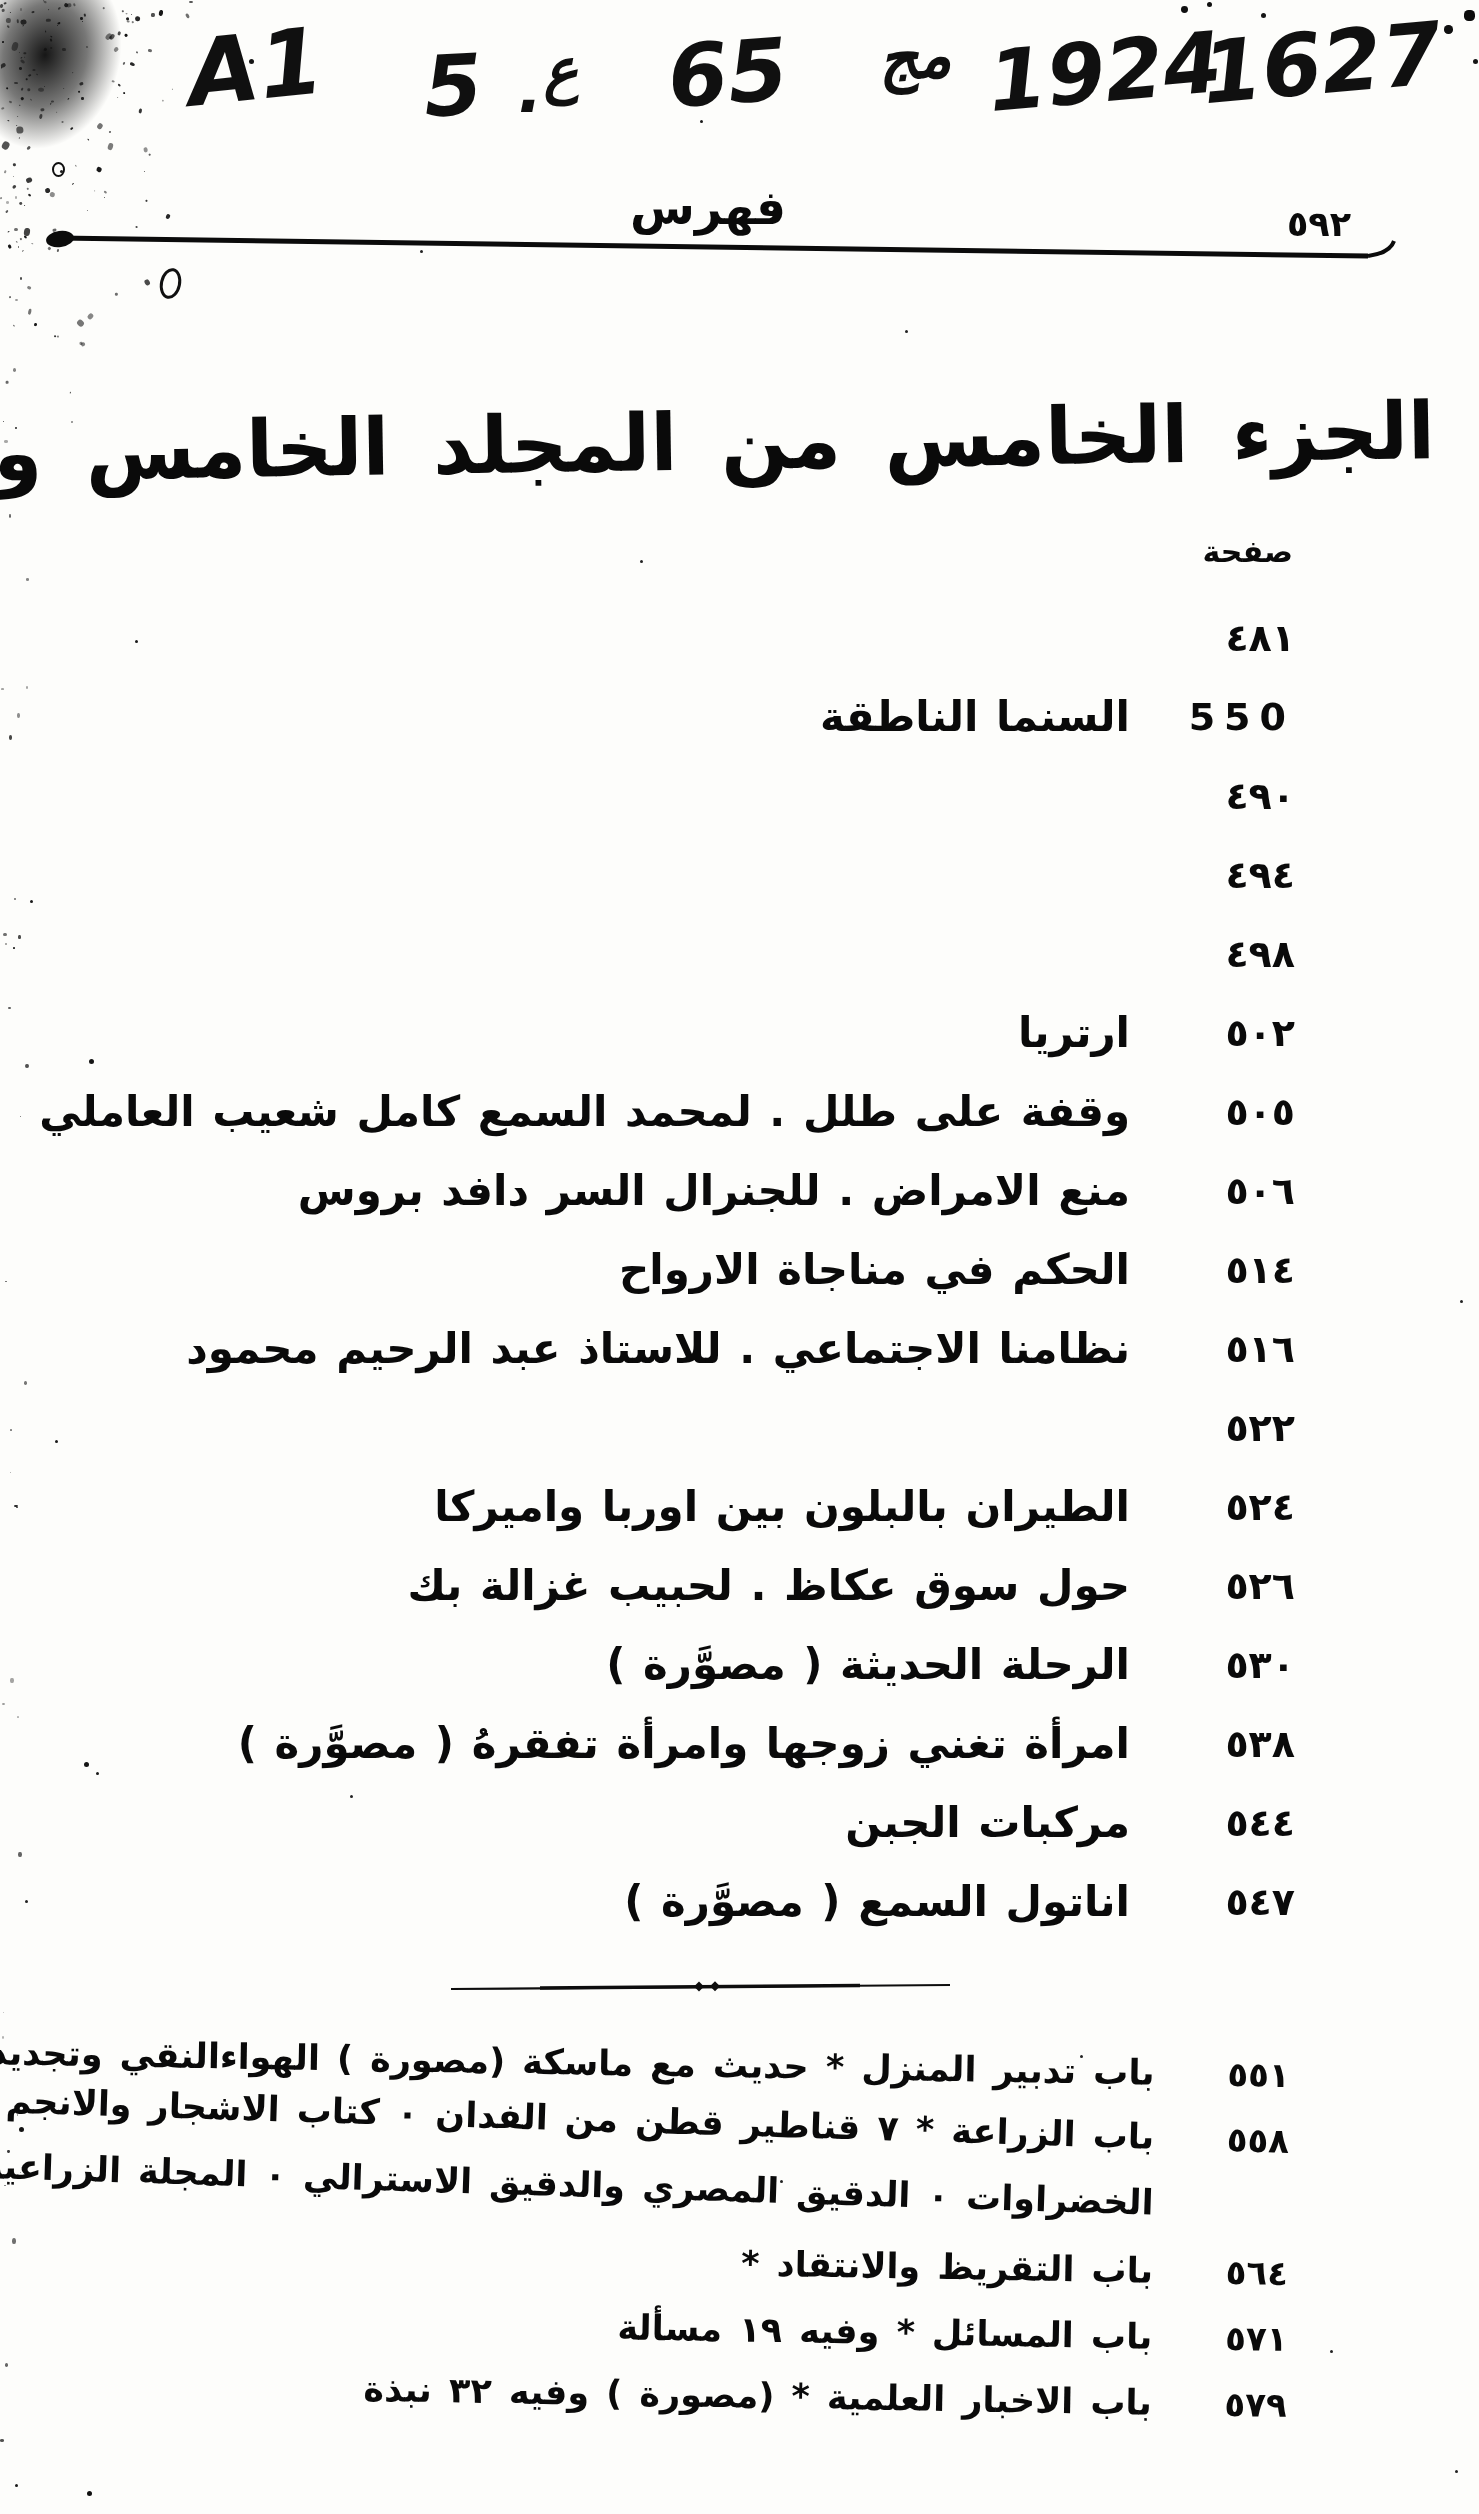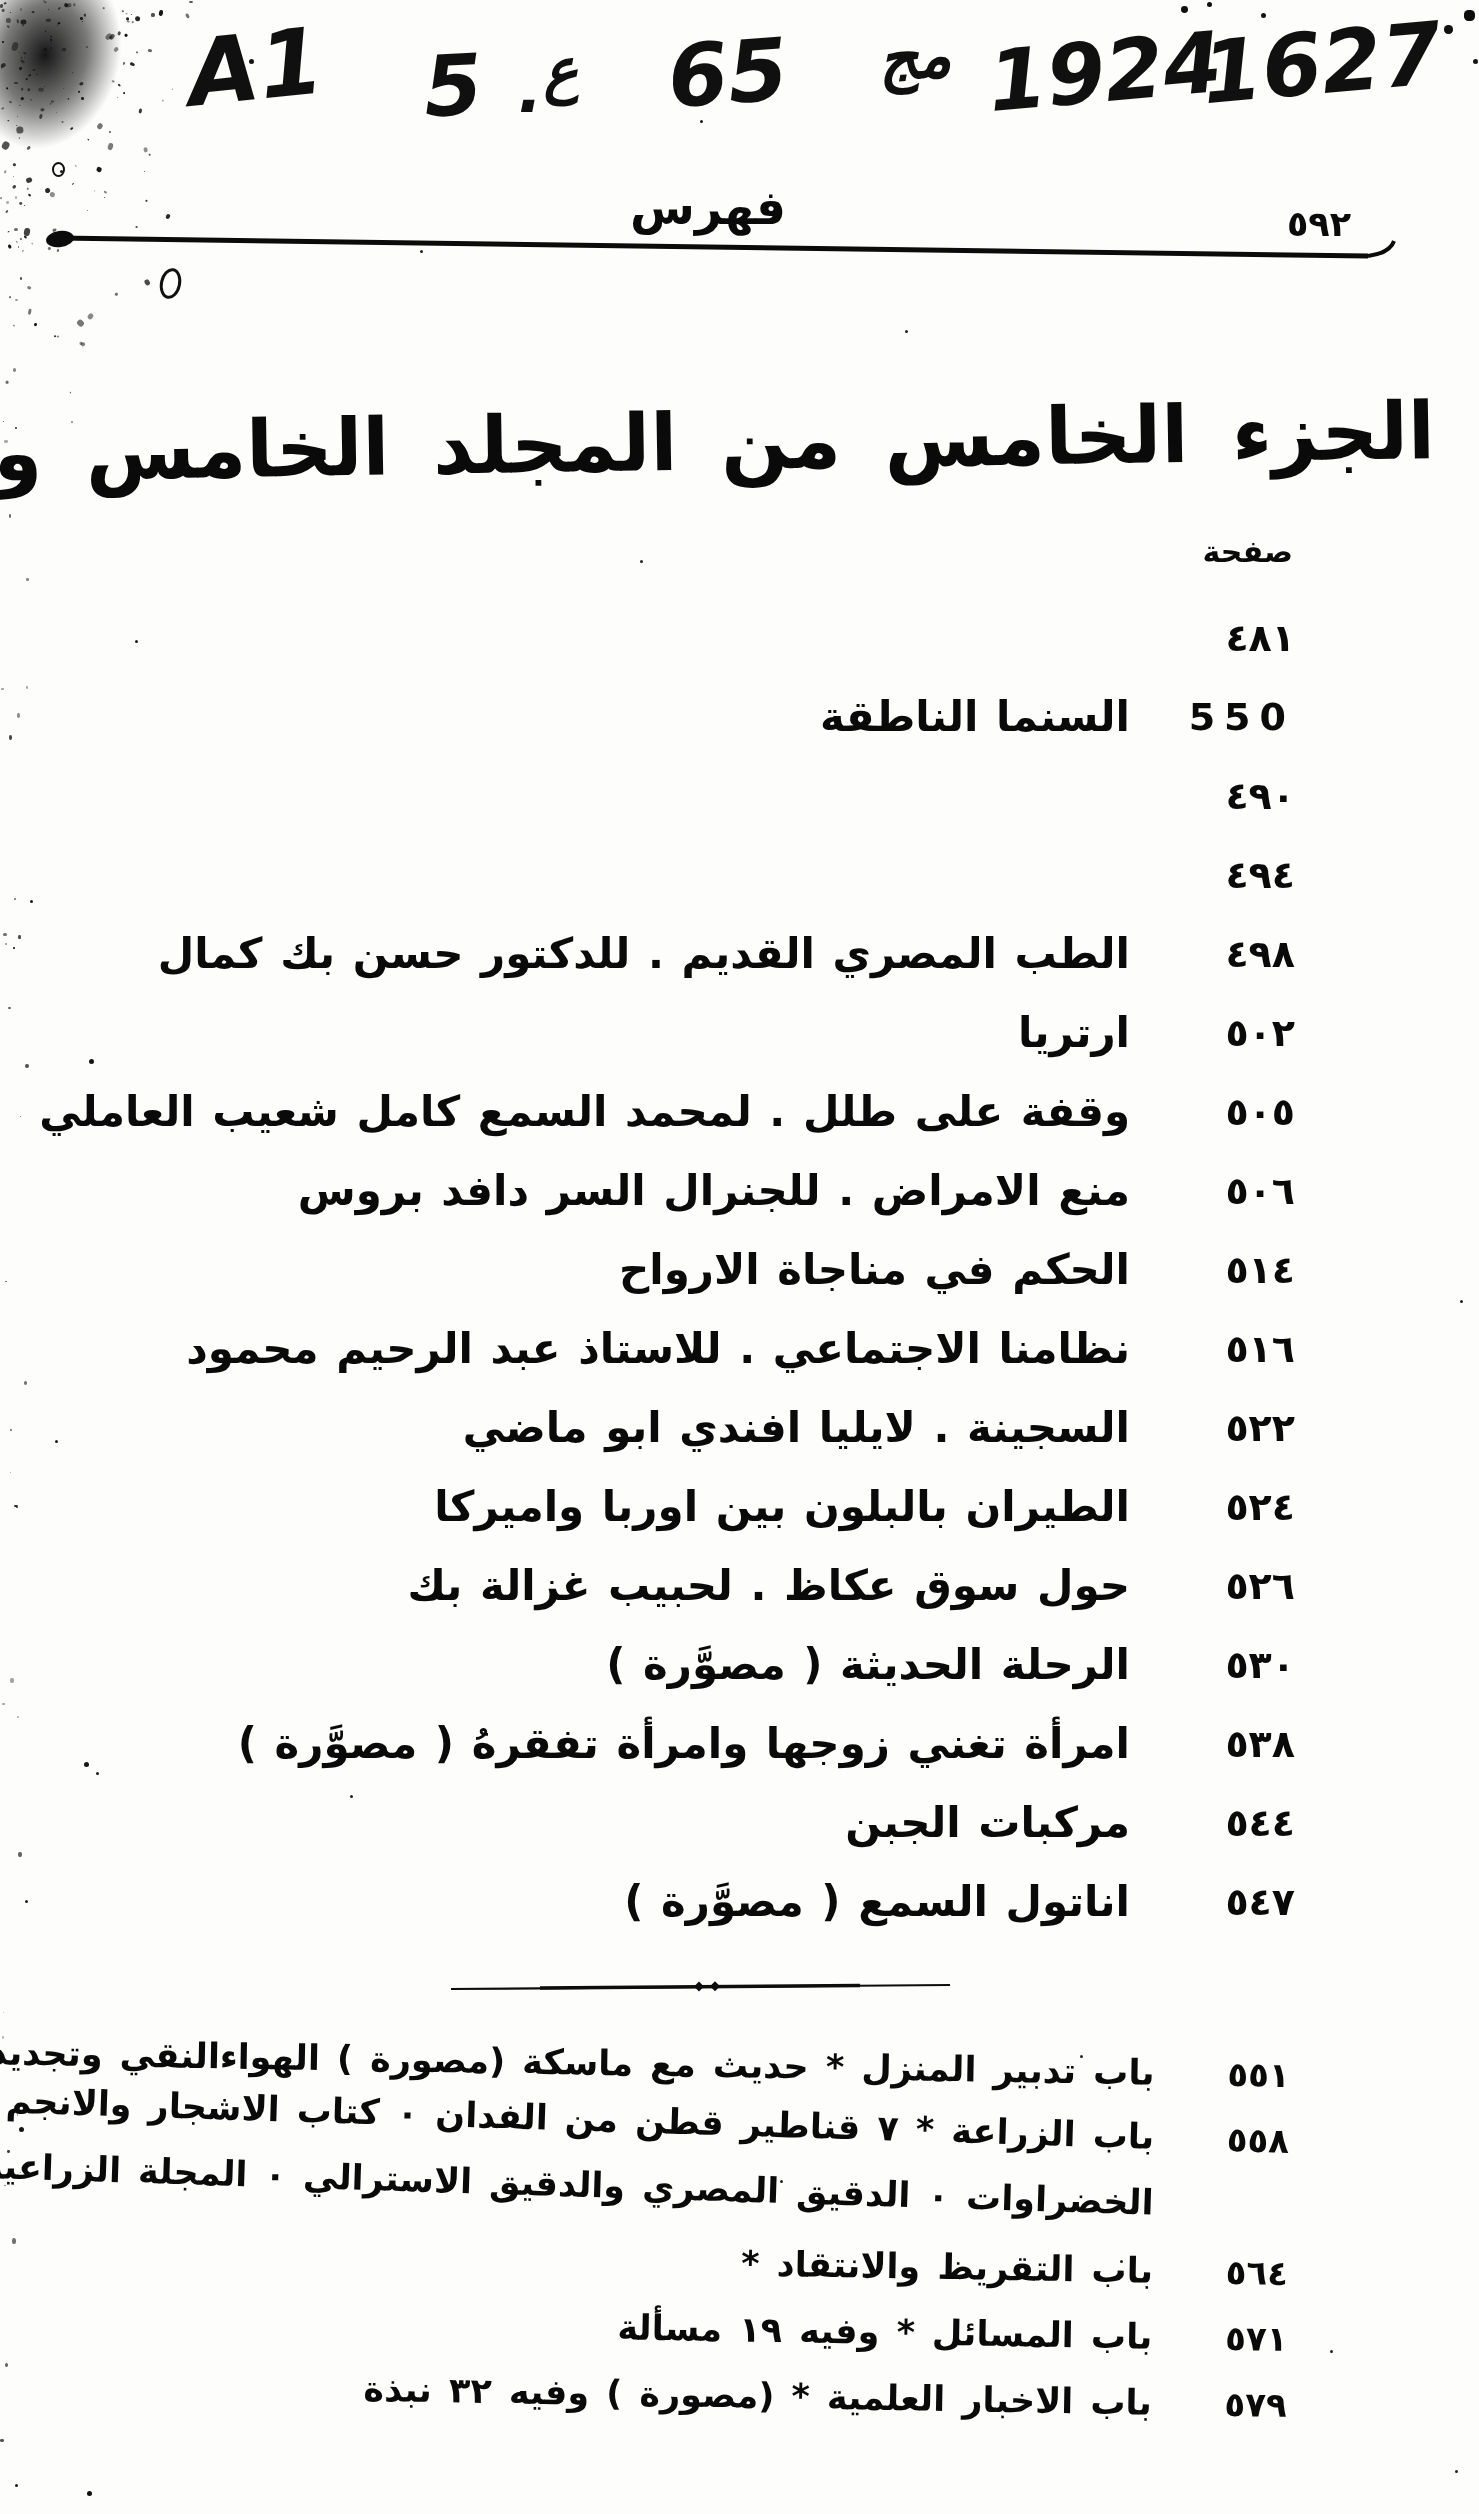--- a/index.html
+++ b/index.html
@@ -354,21 +354,20 @@
         <span class="ptitle">السنما الناطقة</span>
       </div>
       <div class="toc-row">
         <span class="pnum">٤٩٠</span>
       </div>
       <div class="toc-row">
         <span class="pnum">٤٩٤</span>
       </div>
       <div class="toc-row">
         <span class="pnum">٤٩٨</span>
-        <span class="ptitle">الطب المصري القديم . للدكتور حسن بك كمال</span>
       </div>
       <div class="toc-row">
         <span class="pnum">٥٠٢</span>
         <span class="ptitle">ارتريا</span>
       </div>
       <div class="toc-row">
         <span class="pnum">٥٠٥</span>
         <span class="ptitle">وقفة على طلل . لمحمد السمع كامل شعيب العاملي</span>
       </div>
       <div class="toc-row">
@@ -378,21 +377,20 @@
       <div class="toc-row">
         <span class="pnum">٥١٤</span>
         <span class="ptitle">الحكم في مناجاة الارواح</span>
       </div>
       <div class="toc-row">
         <span class="pnum">٥١٦</span>
         <span class="ptitle">نظامنا الاجتماعي . للاستاذ عبد الرحيم محمود</span>
       </div>
       <div class="toc-row">
         <span class="pnum">٥٢٢</span>
-        <span class="ptitle">السجينة . لايليا افندي ابو ماضي</span>
       </div>
       <div class="toc-row">
         <span class="pnum">٥٢٤</span>
         <span class="ptitle">الطيران بالبلون بين اوربا واميركا</span>
       </div>
       <div class="toc-row">
         <span class="pnum">٥٢٦</span>
         <span class="ptitle">حول سوق عكاظ . لحبيب غزالة بك</span>
       </div>
       <div class="toc-row">

